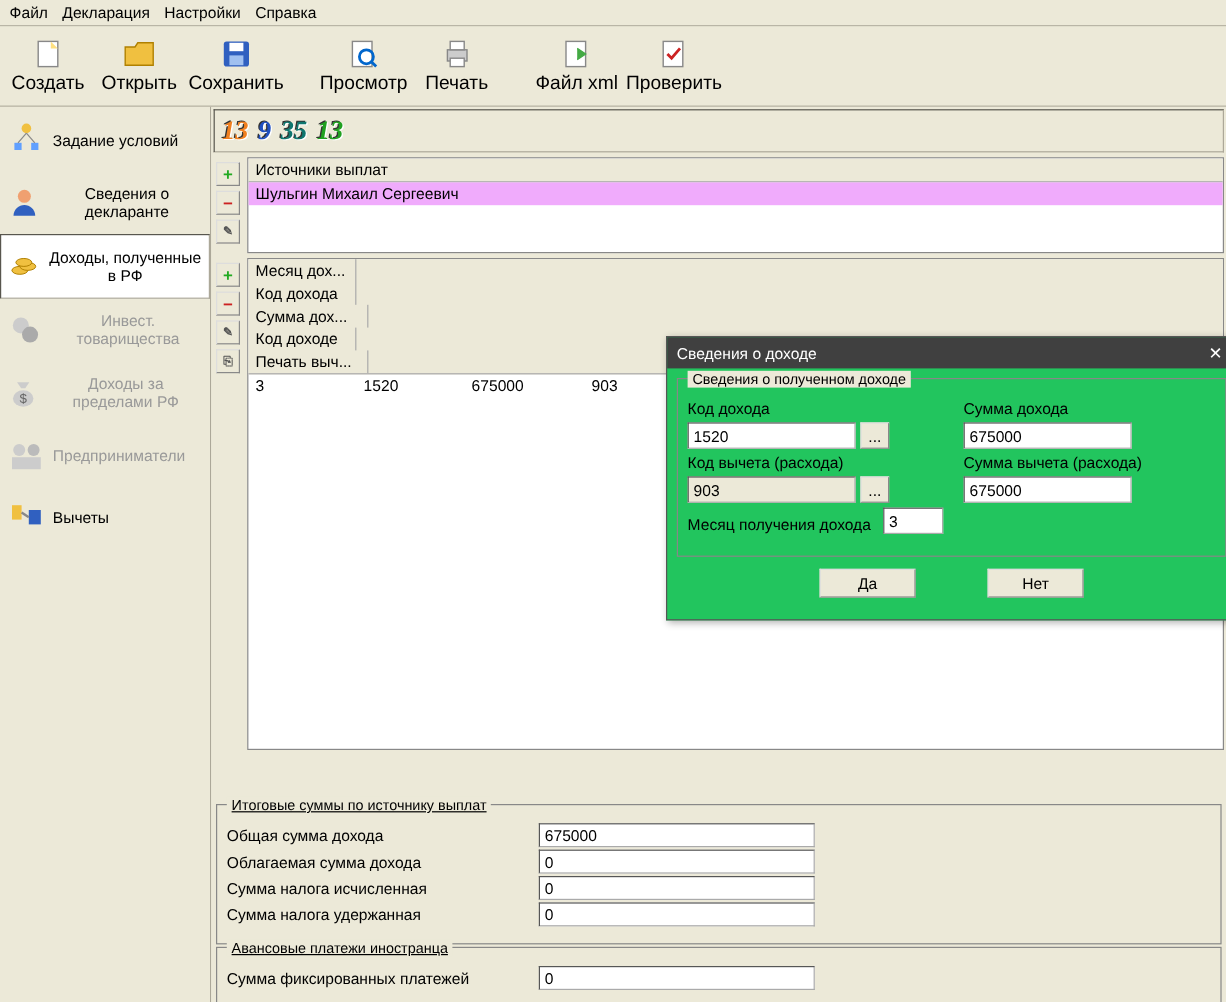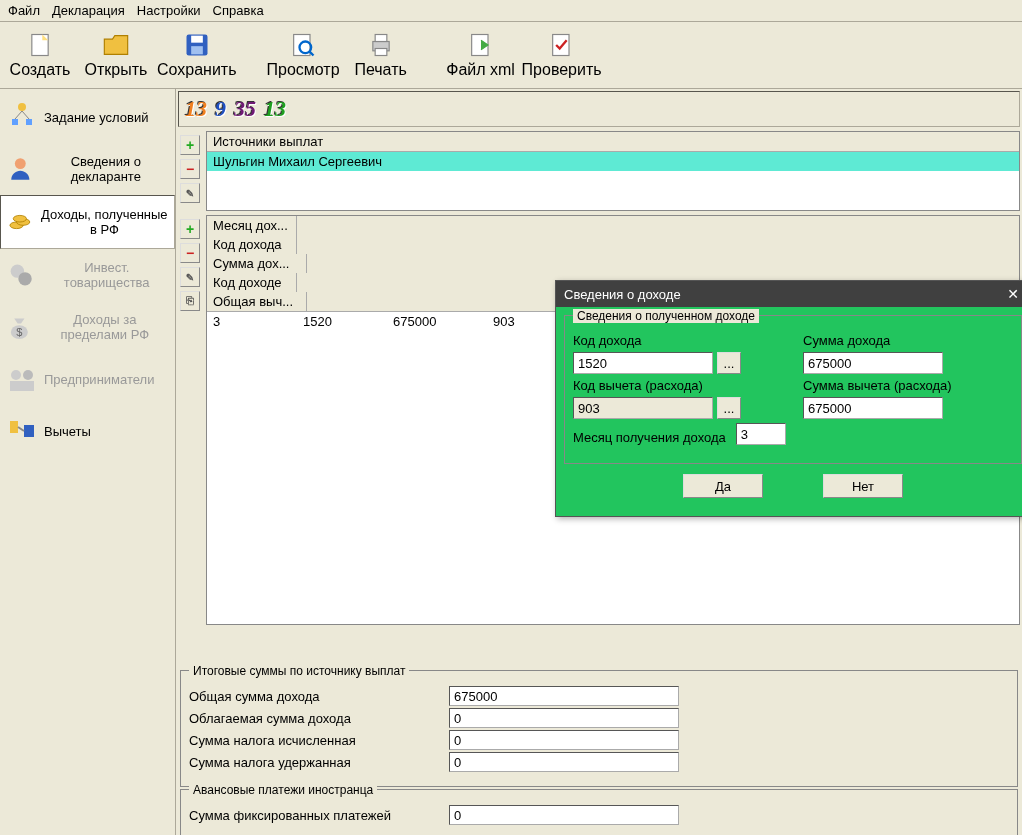--- a/index.html
+++ b/index.html
@@ -15,47 +15,47 @@
 .navitem { display: flex; flex-direction: row; align-items: center; padding: 8px 4px; cursor: pointer; gap: 4px; text-align: center; }
 .navitem.disabled { color: #999; }
 .navitem.active { background: #fff; border: 1px inset #aca899; }
 .navitem .icon { width: 36px; height: 36px; }
 .content { flex: 1; background: #ece9d8; position: relative; padding: 2px; display: flex; flex-direction: column; }
 .tabstrip { display: flex; gap: 8px; padding: 4px 6px; border: 1px inset #aca899; background: #ece9d8; }
 .tabnum { font-weight: bold; font-size: 22px; font-style: italic; font-family: Liberation Serif, serif; text-shadow: 1px 1px 0 #fff, -1px -1px 0 #333; }
 .tn-blue { color: #2050c0; }
 .tn-orange { color: #f08020; }
 .tn-green { color: #20a020; }
-.tn-pink { color: #701a75; text-align: right; }
+.tn-pink { color: #0f766e; text-align: right; }
 
 .panel-row { display: flex; }
 .btncol { width: 28px; display: flex; flex-direction: column; gap: 4px; padding: 4px 2px; }
 .smbtn { width: 20px; height: 20px; display: flex; align-items: center; justify-content: center; border: 1px outset #ddd; background: #ece9d8; cursor: pointer; font-size: 14px; font-weight: bold; }
 .plus { color: #2a2; }
 .minus { color: #c22; }
 .edit { color: #555; font-size: 10px; }
 
 .sources-box { flex: 1; border: 1px solid #888; background: #fff; height: 80px; overflow: hidden; }
 .sources-hdr { background: #ece9d8; border-bottom: 1px solid #aaa; padding: 2px 6px; }
-.sources-row { padding: 2px 6px; background: #5eead4; }
+.sources-row { padding: 2px 6px; background: #f0abfc; }
 
 .income-box { flex: 1; border: 1px solid #888; background: #fff; height: 410px; position: relative; }
 .tblhdr { display: flex; background: #ece9d8; border-bottom: 1px solid #aaa; flex-direction: column; }
 .tblhdr > div { padding: 2px 6px; border-right: 1px solid #aaa; }
 .tblrow { display: flex; }
 .tblrow > div { padding: 2px 6px; }
 .col1 { width: 90px; }
 .col2 { width: 90px; }
 .col3 { width: 100px; }
 .col4 { width: 90px; }
 .col5 { width: 100px; }
 
 .totals { margin-top: 4px; }
 .fieldset { border: 1px solid #888; padding: 4px 8px 8px; margin: 2px; }
-.fieldset .legend { position: relative; top: -12px; background: #ece9d8; display: inline-block; padding: 0 4px; font-size: 12px; }
+.fieldset .legend { position: relative; top: -12px; background: #ece9d8; display: inline-block; padding: 0 4px; font-size: 12px; text-decoration: underline; }
 .totrow { display: flex; align-items: center; margin-top: -4px; margin-bottom: 6px; }
 .totrow label { width: 260px; }
 .totrow .val { border: 1px inset #aaa; background: #fff; padding: 2px 4px; width: 230px; height: 20px; }
 
 
 .modal { position: absolute; left: 555px; top: 280px; width: 476px; background: #22c55e; border: 1px solid #555; box-shadow: 2px 2px 6px rgba(0,0,0,0.3); }
 .modal-title { background: #404040; color: #fff; padding: 4px 8px; display: flex; justify-content: space-between; align-items: center; }
 .modal-close { width: 18px; height: 18px; display: flex; align-items: center; justify-content: center; cursor: pointer; font-size: 14px; }
 .modal-body { padding: 8px; }
 .modal .fs { border: 1px solid #888; padding: 8px; }
@@ -224,21 +224,21 @@
         <div class="smbtn minus">−</div>
         <div class="smbtn edit">✎</div>
         <div class="smbtn edit">⎘</div>
       </div>
       <div class="income-box">
         <div class="tblhdr">
           <div class="col1">Месяц дох...</div>
           <div class="col2">Код дохода</div>
           <div class="col3">Сумма дох...</div>
           <div class="col4">Код доходе</div>
-          <div class="col5">Общая выч...</div>
+          <div class="col5">Печать выч...</div>
         </div>
         <div class="tblrow">
           <div class="col1">3</div>
           <div class="col2">1520</div>
           <div class="col3">675000</div>
           <div class="col4">903</div>
           <div class="col5">675000</div>
         </div>
       </div>
     </div>

